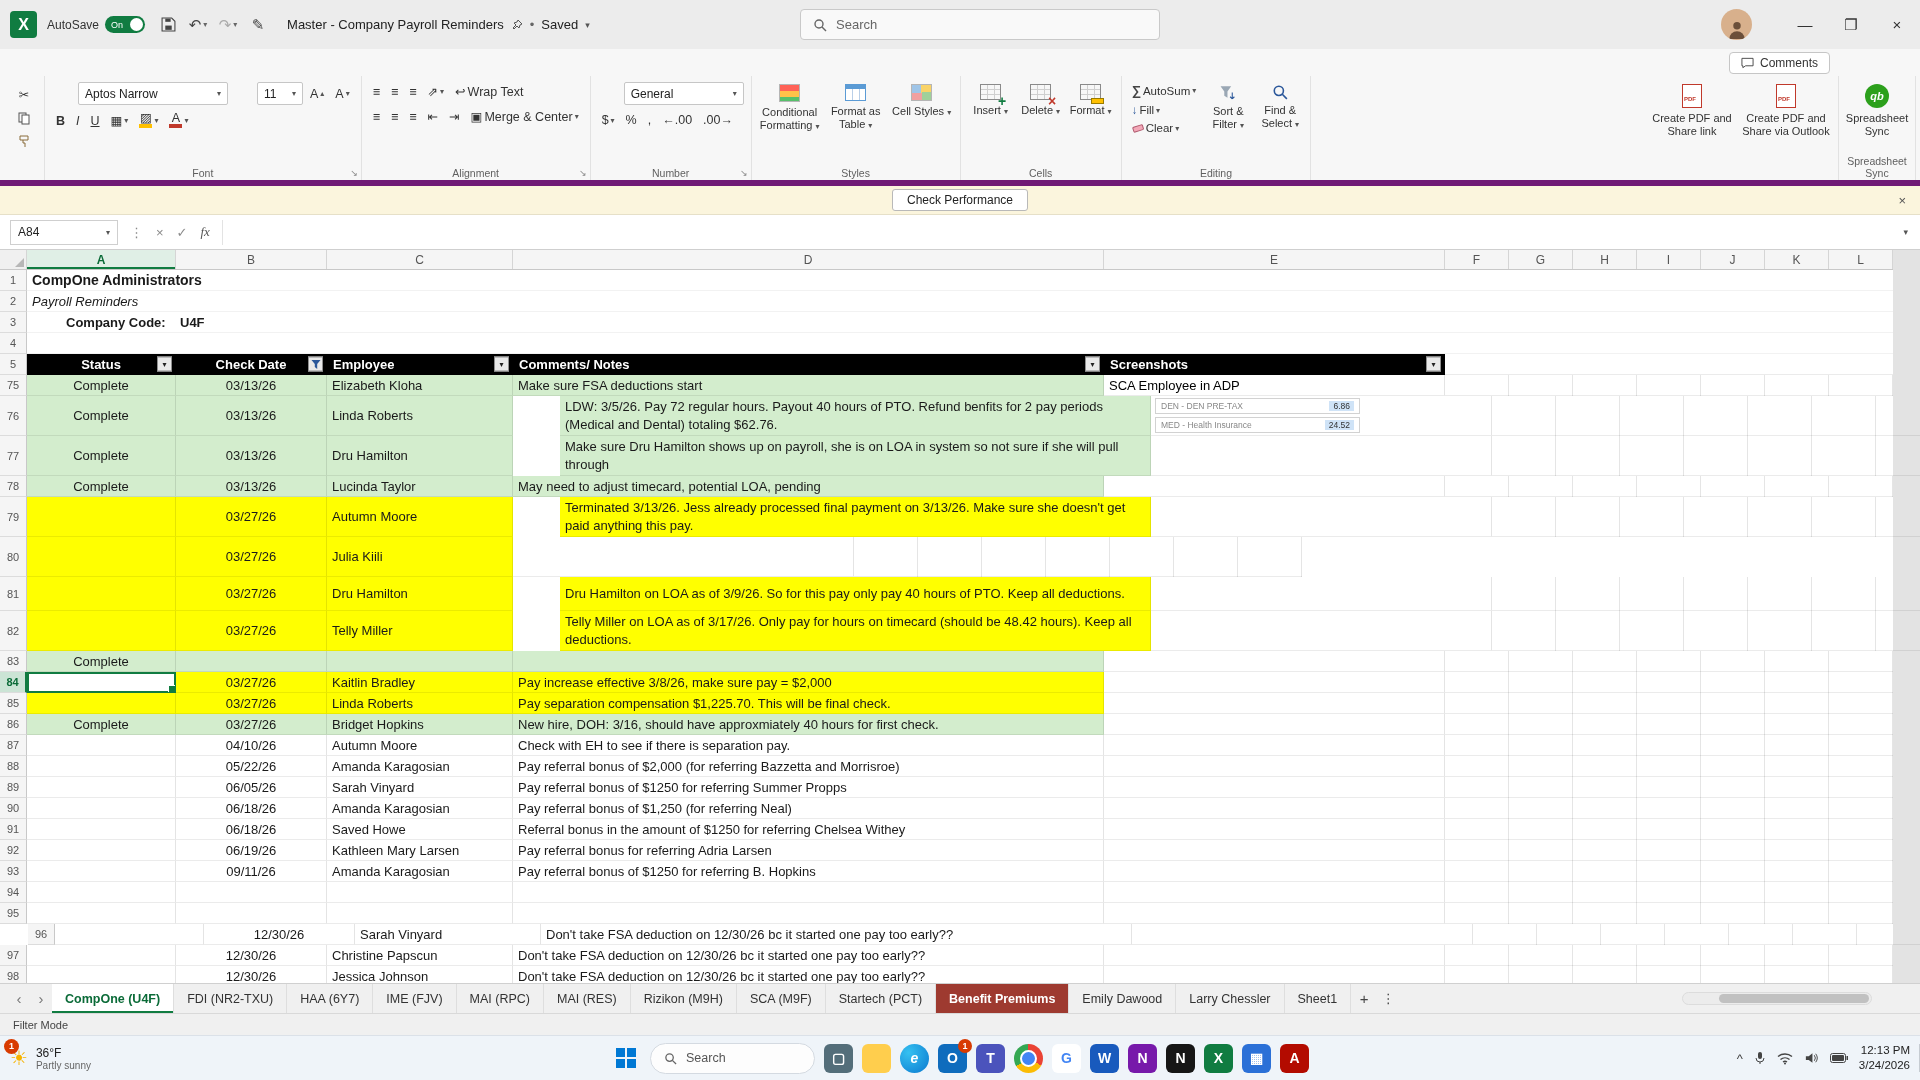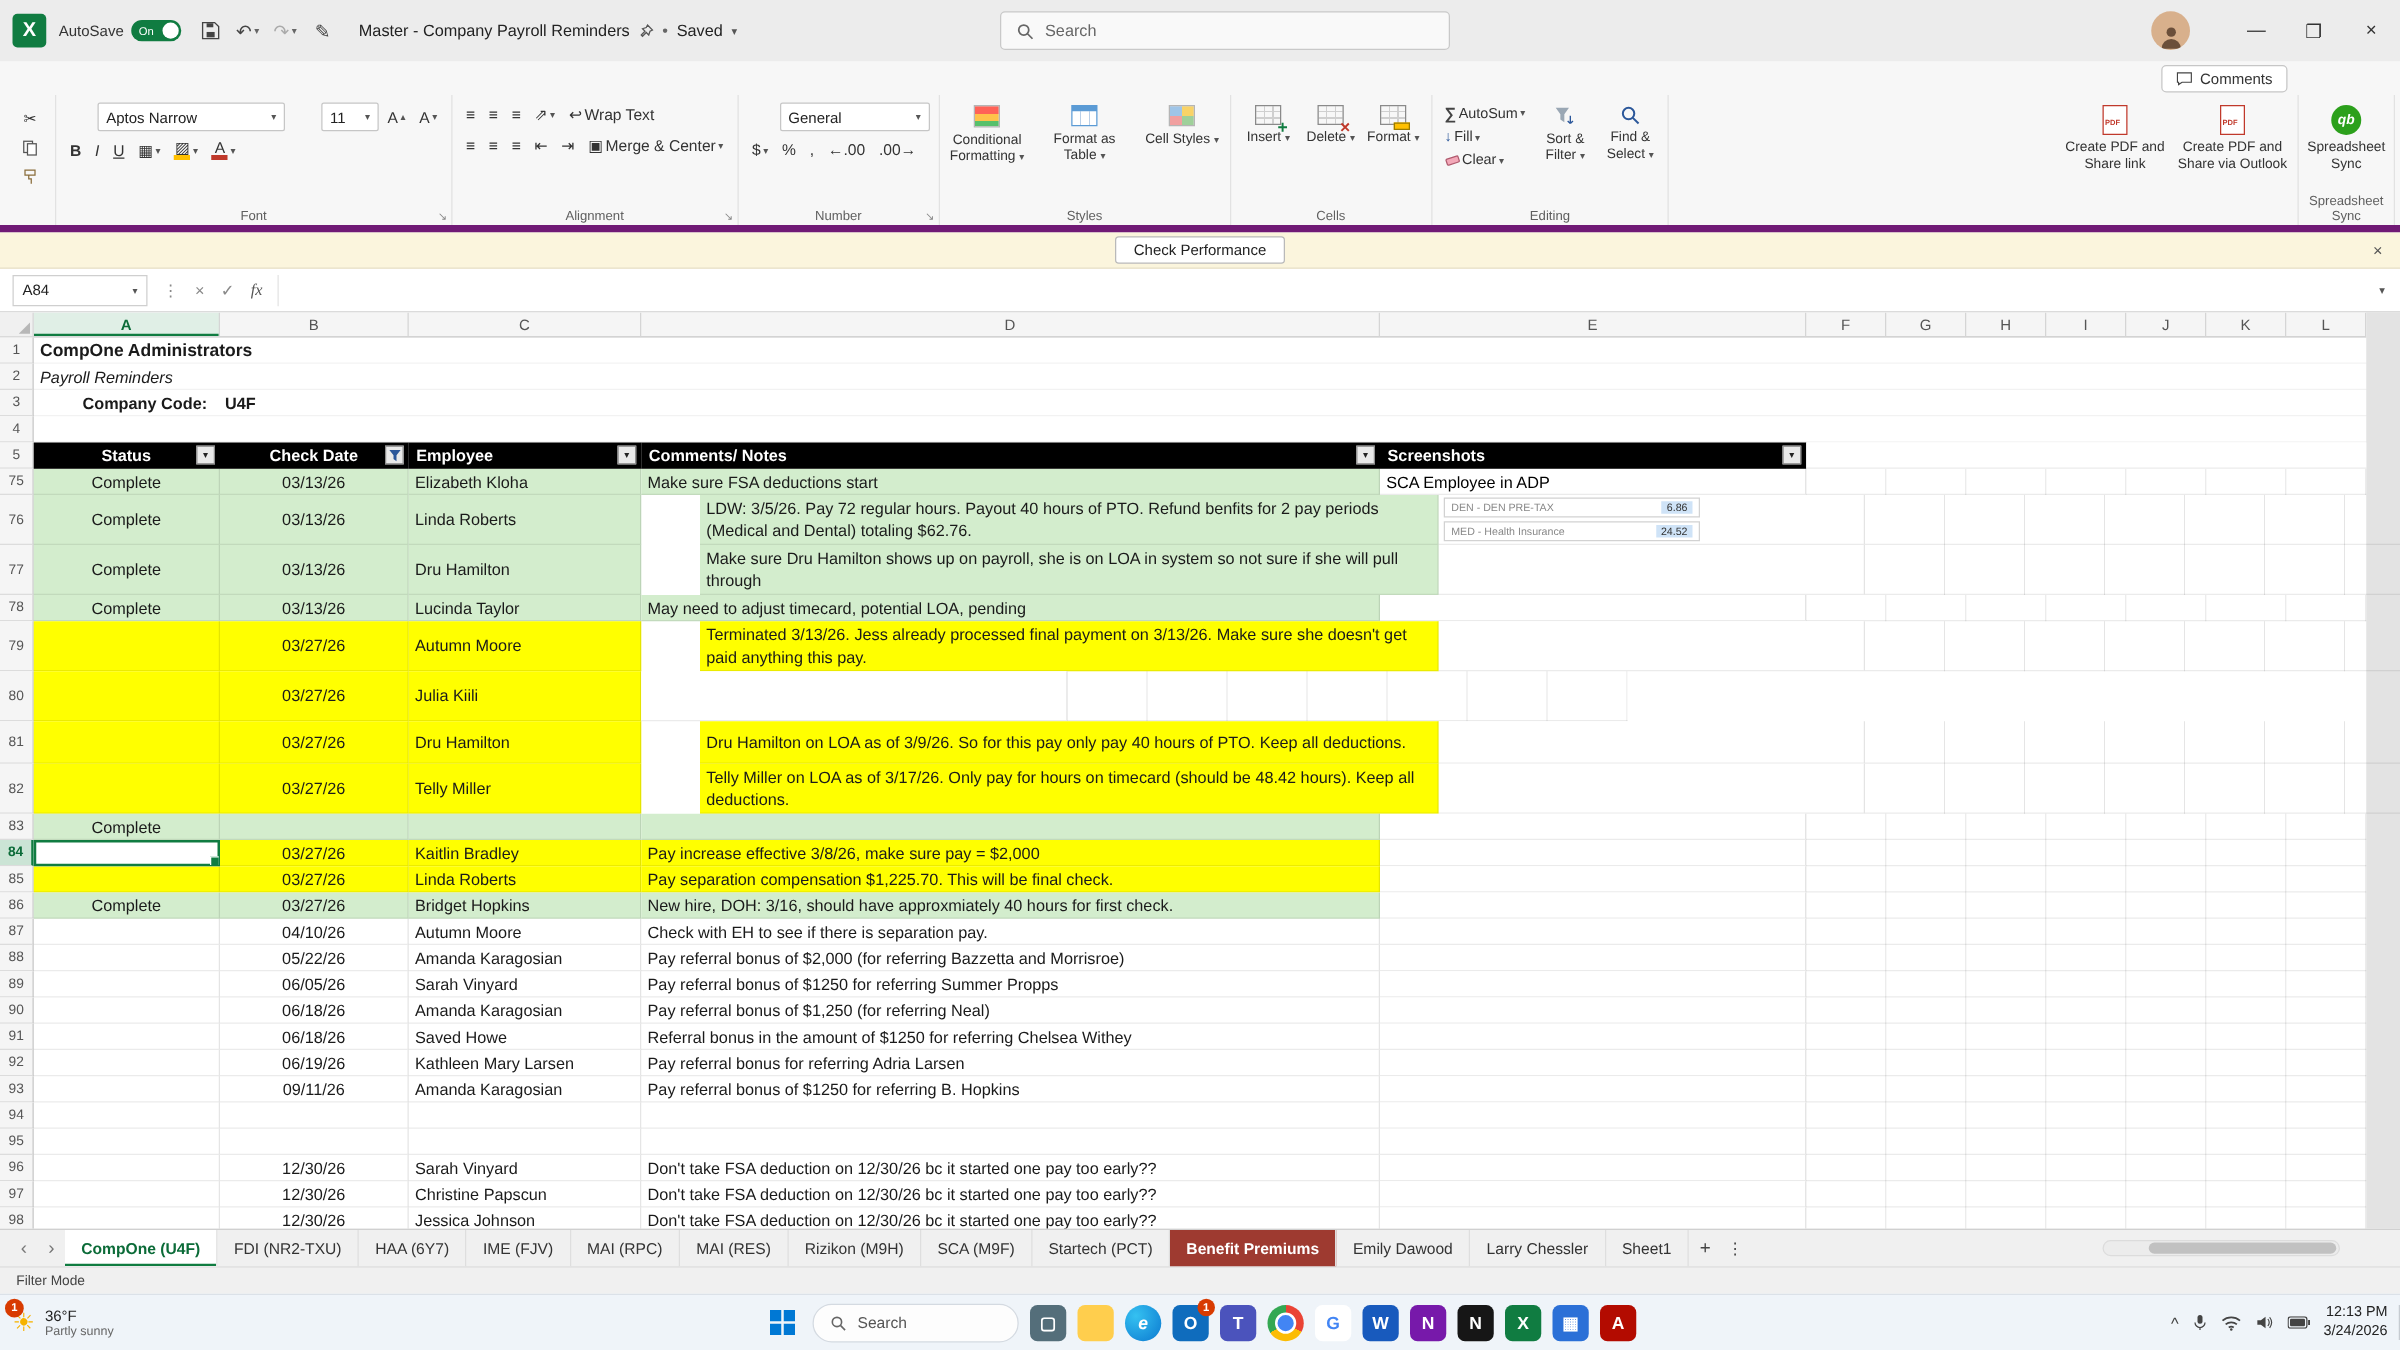--- a/index.html
+++ b/index.html
@@ -322,21 +322,21 @@
           <span class="rbtn">
               <span>,</span>
             </span>
           <span class="rbtn">←.00</span>
           <span class="rbtn">.00→</span>
         </div>
         <div class="rgroup-label"><span>Number</span></div>
         <span class="launcher">↘</span>
       </div>
 
-      <div class="rgroup" style="flex-direction:row;gap:14px;">
+      <div class="rgroup" style="flex-direction:row;gap:2px;">
         <div class="bigbtn">
           <span class="cf-ic"></span>
           <span><span>Conditional Formatting</span> <span class="ar">▾</span></span>
         </div>
         <div class="bigbtn">
           <span class="ft-ic"></span>
           <span><span>Format as Table</span> <span class="ar">▾</span></span>
         </div>
         <div class="bigbtn">
           <span class="cs-ic"></span>
@@ -699,21 +699,21 @@
           </div>
           <div class="row" style="height: 21px;">
             <div class="gut">95</div>
             <div class="cell al-center " style="width: 149px; flex: 0 0 149px;"></div>
             <div class="cell al-center " style="width: 151px; flex: 0 0 151px;"></div>
             <div class="cell" style="width: 186px; flex: 0 0 186px;"></div>
             <div class="cell" style="width: 591px; flex: 0 0 591px;"></div>
             <div class="cell ecell" style="width: 341px; flex: 0 0 341px;"></div>
             <div class="cell rowfill" style="width: 448px; flex: 0 0 448px;"></div>
           </div>
-          <div class="row" style="height: 21px;">
+          <div class="row" style="height: 21px; padding-left: 28px;">
             <div class="gut">96</div>
             <div class="cell al-center " style="width: 149px; flex: 0 0 149px;"></div>
             <div class="cell al-center " style="width: 151px; flex: 0 0 151px;">12/30/26</div>
             <div class="cell" style="width: 186px; flex: 0 0 186px;">Sarah Vinyard</div>
             <div class="cell" style="width: 591px; flex: 0 0 591px;">Don't take FSA deduction on 12/30/26 bc it started one pay too early??</div>
             <div class="cell ecell" style="width: 341px; flex: 0 0 341px;"></div>
             <div class="cell rowfill" style="width: 448px; flex: 0 0 448px;"></div>
           </div>
           <div class="row" style="height: 21px;">
             <div class="gut">97</div>

